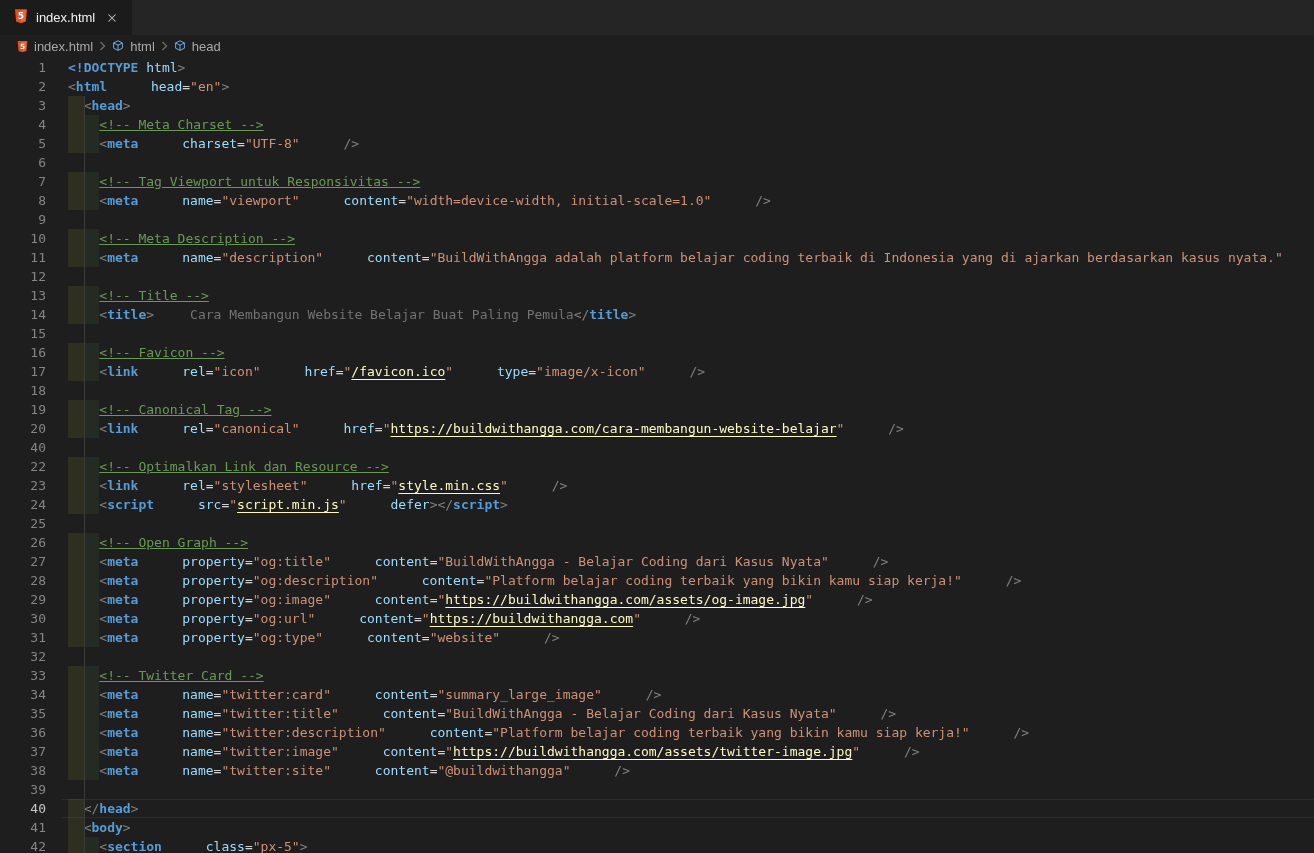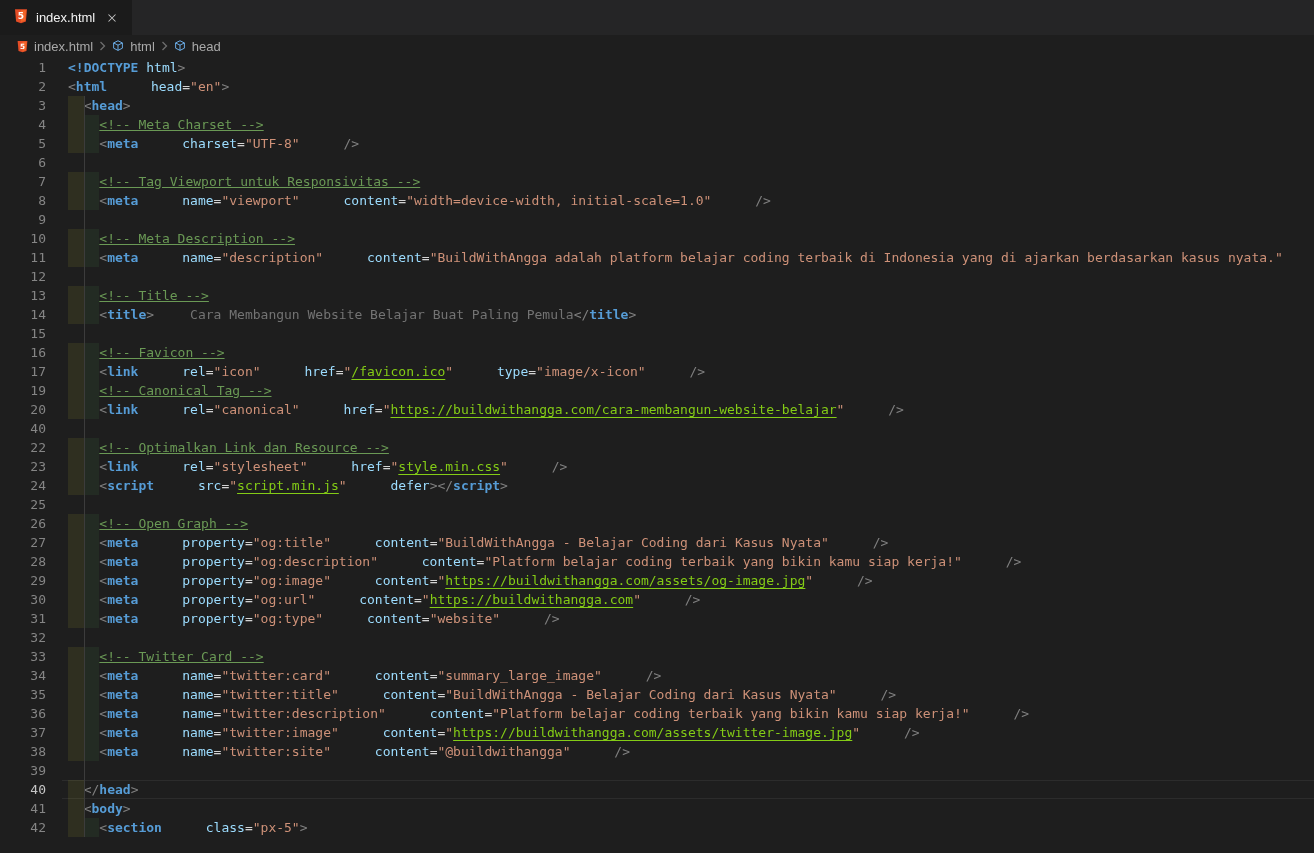--- a/index.html
+++ b/index.html
@@ -30,21 +30,21 @@
   .tint2{position:absolute;left:2ch;top:0;bottom:0;width:2ch;background:rgba(127,255,127,0.06);}
   .guide{position:absolute;left:2ch;top:0;bottom:0;width:1px;background:#3c3c3c;}
   .line.current .gutter{color:#c6c6c6;}
   .line.current .code::before{content:"";position:absolute;left:-6px;right:0;top:0;bottom:0;
           border-top:1px solid #2c2c2c;border-bottom:1px solid #2c2c2c;pointer-events:none;}
   .tk-p{color:#808080;}
   .tk-t{color:#569cd6;font-weight:bold;}
   .tk-a{color:#9cdcfe;}
   .tk-e{color:#d4d4d4;}
   .tk-s{color:#ce9178;}
-  .tk-l{color:#84cc16;text-decoration:underline;text-underline-offset:3px;}
+  .tk-l{color:#fef9c3;text-decoration:underline;text-underline-offset:3px;}
   .tk-c{color:#6a9955;text-decoration:underline;}
   .tk-x{color:#737373;margin-left:36px;}
 </style>
 </head>
 <body>
 
 <div class="window">
 
   <div class="tab-bar">
     <div class="tab">
@@ -116,20 +116,21 @@
       <div class="line"><div class="gutter">8</div><div class="code"><span class="tint1"></span><span class="tint2"></span><span class="guide"></span><span>    </span><span class="tk-p">&lt;</span><span class="tk-t">meta</span><span class="tk-x"> </span><span class="tk-a">name</span><span class="tk-e">=</span><span class="tk-s">"viewport"</span><span class="tk-x"> </span><span class="tk-a">content</span><span class="tk-e">=</span><span class="tk-s">"width=device-width, initial-scale=1.0"</span><span class="tk-x"> </span><span class="tk-p">/&gt;</span></div></div>
       <div class="line"><div class="gutter">9</div><div class="code"><span class="guide"></span></div></div>
       <div class="line"><div class="gutter">10</div><div class="code"><span class="tint1"></span><span class="tint2"></span><span class="guide"></span><span>    </span><span class="tk-c">&lt;!-- Meta Description --&gt;</span></div></div>
       <div class="line"><div class="gutter">11</div><div class="code"><span class="tint1"></span><span class="tint2"></span><span class="guide"></span><span>    </span><span class="tk-p">&lt;</span><span class="tk-t">meta</span><span class="tk-x"> </span><span class="tk-a">name</span><span class="tk-e">=</span><span class="tk-s">"description"</span><span class="tk-x"> </span><span class="tk-a">content</span><span class="tk-e">=</span><span class="tk-s">"BuildWithAngga adalah platform belajar coding terbaik di Indonesia yang di ajarkan berdasarkan kasus nyata."</span><span class="tk-x"> </span><span class="tk-p">/&gt;</span></div></div>
       <div class="line"><div class="gutter">12</div><div class="code"><span class="guide"></span></div></div>
       <div class="line"><div class="gutter">13</div><div class="code"><span class="tint1"></span><span class="tint2"></span><span class="guide"></span><span>    </span><span class="tk-c">&lt;!-- Title --&gt;</span></div></div>
       <div class="line"><div class="gutter">14</div><div class="code"><span class="tint1"></span><span class="tint2"></span><span class="guide"></span><span>    </span><span class="tk-p">&lt;</span><span class="tk-t">title</span><span class="tk-p">&gt;</span><span class="tk-x">Cara Membangun Website Belajar Buat Paling Pemula</span><span class="tk-p">&lt;/</span><span class="tk-t">title</span><span class="tk-p">&gt;</span></div></div>
       <div class="line"><div class="gutter">15</div><div class="code"><span class="guide"></span></div></div>
       <div class="line"><div class="gutter">16</div><div class="code"><span class="tint1"></span><span class="tint2"></span><span class="guide"></span><span>    </span><span class="tk-c">&lt;!-- Favicon --&gt;</span></div></div>
       <div class="line"><div class="gutter">17</div><div class="code"><span class="tint1"></span><span class="tint2"></span><span class="guide"></span><span>    </span><span class="tk-p">&lt;</span><span class="tk-t">link</span><span class="tk-x"> </span><span class="tk-a">rel</span><span class="tk-e">=</span><span class="tk-s">"icon"</span><span class="tk-x"> </span><span class="tk-a">href</span><span class="tk-e">=</span><span class="tk-s">"</span><span class="tk-l">/favicon.ico</span><span class="tk-s">"</span><span class="tk-x"> </span><span class="tk-a">type</span><span class="tk-e">=</span><span class="tk-s">"image/x-icon"</span><span class="tk-x"> </span><span class="tk-p">/&gt;</span></div></div>
+      <div class="line"><div class="gutter">18</div><div class="code"><span class="guide"></span></div></div>
       <div class="line"><div class="gutter">19</div><div class="code"><span class="tint1"></span><span class="tint2"></span><span class="guide"></span><span>    </span><span class="tk-c">&lt;!-- Canonical Tag --&gt;</span></div></div>
       <div class="line"><div class="gutter">20</div><div class="code"><span class="tint1"></span><span class="tint2"></span><span class="guide"></span><span>    </span><span class="tk-p">&lt;</span><span class="tk-t">link</span><span class="tk-x"> </span><span class="tk-a">rel</span><span class="tk-e">=</span><span class="tk-s">"canonical"</span><span class="tk-x"> </span><span class="tk-a">href</span><span class="tk-e">=</span><span class="tk-s">"</span><span class="tk-l">https://buildwithangga.com/cara-membangun-website-belajar</span><span class="tk-s">"</span><span class="tk-x"> </span><span class="tk-p">/&gt;</span></div></div>
       <div class="line"><div class="gutter">40</div><div class="code"><span class="guide"></span></div></div>
       <div class="line"><div class="gutter">22</div><div class="code"><span class="tint1"></span><span class="tint2"></span><span class="guide"></span><span>    </span><span class="tk-c">&lt;!-- Optimalkan Link dan Resource --&gt;</span></div></div>
       <div class="line"><div class="gutter">23</div><div class="code"><span class="tint1"></span><span class="tint2"></span><span class="guide"></span><span>    </span><span class="tk-p">&lt;</span><span class="tk-t">link</span><span class="tk-x"> </span><span class="tk-a">rel</span><span class="tk-e">=</span><span class="tk-s">"stylesheet"</span><span class="tk-x"> </span><span class="tk-a">href</span><span class="tk-e">=</span><span class="tk-s">"</span><span class="tk-l">style.min.css</span><span class="tk-s">"</span><span class="tk-x"> </span><span class="tk-p">/&gt;</span></div></div>
       <div class="line"><div class="gutter">24</div><div class="code"><span class="tint1"></span><span class="tint2"></span><span class="guide"></span><span>    </span><span class="tk-p">&lt;</span><span class="tk-t">script</span><span class="tk-x"> </span><span class="tk-a">src</span><span class="tk-e">=</span><span class="tk-s">"</span><span class="tk-l">script.min.js</span><span class="tk-s">"</span><span class="tk-x"> </span><span class="tk-a">defer</span><span class="tk-p">&gt;&lt;/</span><span class="tk-t">script</span><span class="tk-p">&gt;</span></div></div>
       <div class="line"><div class="gutter">25</div><div class="code"><span class="guide"></span></div></div>
       <div class="line"><div class="gutter">26</div><div class="code"><span class="tint1"></span><span class="tint2"></span><span class="guide"></span><span>    </span><span class="tk-c">&lt;!-- Open Graph --&gt;</span></div></div>
       <div class="line"><div class="gutter">27</div><div class="code"><span class="tint1"></span><span class="tint2"></span><span class="guide"></span><span>    </span><span class="tk-p">&lt;</span><span class="tk-t">meta</span><span class="tk-x"> </span><span class="tk-a">property</span><span class="tk-e">=</span><span class="tk-s">"og:title"</span><span class="tk-x"> </span><span class="tk-a">content</span><span class="tk-e">=</span><span class="tk-s">"BuildWithAngga - Belajar Coding dari Kasus Nyata"</span><span class="tk-x"> </span><span class="tk-p">/&gt;</span></div></div>
       <div class="line"><div class="gutter">28</div><div class="code"><span class="tint1"></span><span class="tint2"></span><span class="guide"></span><span>    </span><span class="tk-p">&lt;</span><span class="tk-t">meta</span><span class="tk-x"> </span><span class="tk-a">property</span><span class="tk-e">=</span><span class="tk-s">"og:description"</span><span class="tk-x"> </span><span class="tk-a">content</span><span class="tk-e">=</span><span class="tk-s">"Platform belajar coding terbaik yang bikin kamu siap kerja!"</span><span class="tk-x"> </span><span class="tk-p">/&gt;</span></div></div>

